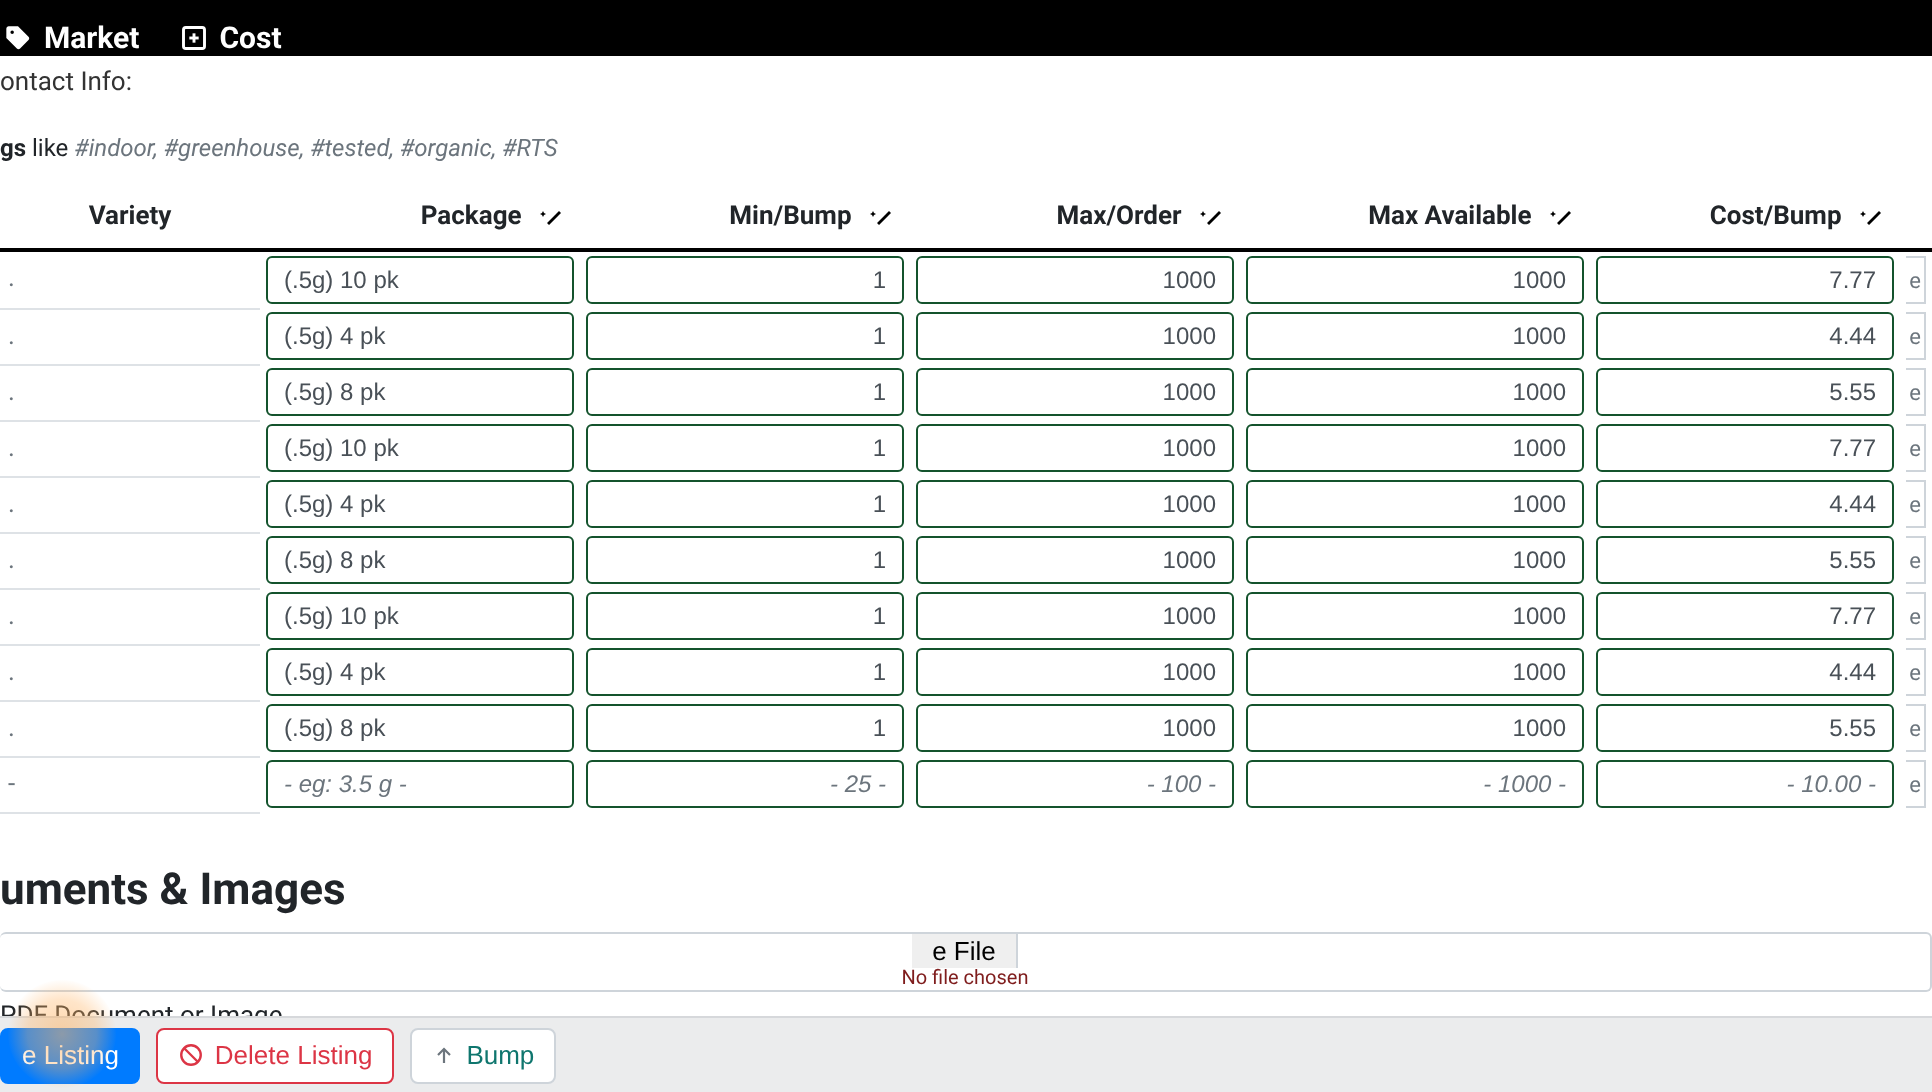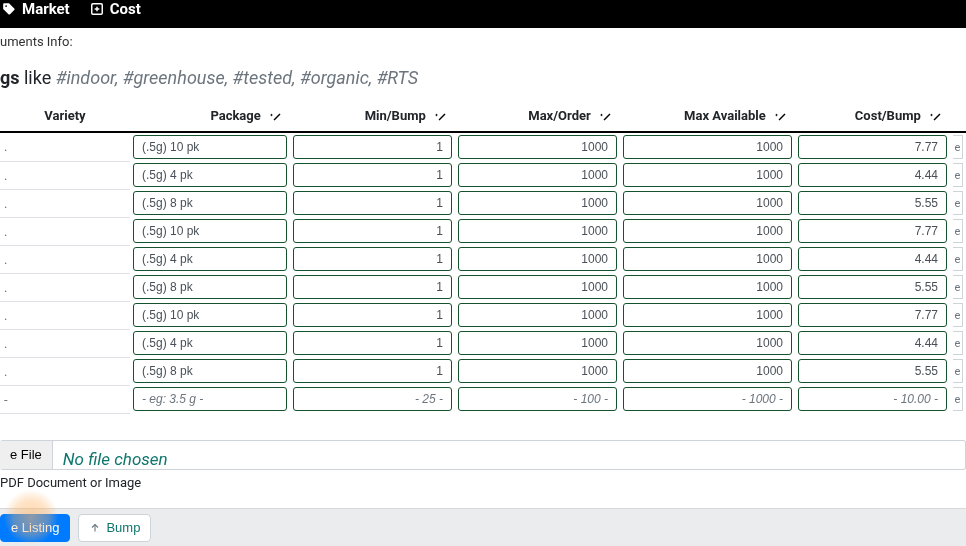--- a/index.html
+++ b/index.html
@@ -1,26 +1,26 @@
 <!DOCTYPE html>
 <html><head>
 <meta charset="utf-8">
 <style>
 * { margin: 0; padding: 0; box-sizing: border-box; }
 body { font-family: -apple-system, BlinkMacSystemFont, "Segoe UI", Roboto, Helvetica, Arial, sans-serif; font-size: 13px; color: #212529; width: 966px; height: 546px; overflow: hidden; background: #fff; position: relative; }
 
 
-.topbar { background: #000; color: #fff; height: 28px; display: flex; align-items: flex-start; padding: 0 2px; }
+.topbar { background: #000; color: #fff; height: 28px; display: flex; align-items: flex-end; padding: 0 2px; }
 .topbar .navitem { display: flex; align-items: center; font-weight: 700; font-size: 15px; margin-right: 20px; cursor: pointer; }
 .topbar .navitem .icon { margin-right: 6px; display: inline-flex; }
 
 
 .contact-row { padding: 6px 0 6px 0; font-size: 13px; color: #333; }
 
-.tags-row { padding: 12px 12px 14px 0; font-size: 18px; }
+.tags-row { padding: 12px 12px 14px 0; font-size: 12px; }
 .tags-row .prefix { color: #212529; }
 .tags-row .hinttxt { color: #6c757d; font-style: italic; }
 
 
 .tbl-wrap { }
 table.listing { width: 100%; border-collapse: collapse; table-layout: fixed; }
 table.listing thead th { font-weight: 700; font-size: 13px; padding: 6px 8px 8px 8px; border-bottom: 2px solid #000; text-align: right; vertical-align: bottom; }
 table.listing thead th.variety { text-align: center; margin-top: 32px; }
 table.listing thead th.package { text-align: right; }
 table.listing thead th .hicon { margin-left: 6px; display: inline-flex; vertical-align: middle; cursor: pointer; }
@@ -47,23 +47,23 @@
 col.c-pkg { width: 160px; }
 col.c-min { width: 165px; }
 col.c-max { width: 165px; }
 col.c-avail { width: 175px; }
 col.c-cost { width: 155px; }
 col.c-edge { width: 16px; }
 
 
 .docs { margin-top: 26px; }
 .docs h2 { font-size: 22px; font-weight: 700; margin-bottom: 8px; }
-.file-row { display:flex; align-items:flex-end; height: 30px; border:1px solid #ced4da; border-left:none; border-radius:3px; overflow:hidden; }
+.file-row { display:flex; align-items:center; height: 30px; border:1px solid #ced4da; border-left:none; border-radius:3px; overflow:hidden;flex-direction:column; }
 .file-row .choose-btn { height:100%; border:none; border-right:1px solid #ced4da; background:#efefef; padding: 0 10px; font-size:13px; cursor:pointer; }
-.file-row .file-label { padding: 0 10px; font-size:17px; color:#0f766e;font-style:italic; }
+.file-row .file-label { padding: 0 10px; font-size:10px; color:#7f1d1d; }
 .docs .caption { font-size: 13px; color:#212529; margin-top:5px; }
 
 
 .footer { position:absolute; left:0; right:0; bottom:0; height:38px; background:#ebeced; border-top:1px solid #d6d8db; display:flex; align-items:center; padding: 0 0 0 0; }
 .footer .btn { height:28px; border-radius:4px; padding: 0 10px; font-size:13px; display:inline-flex; align-items:center; margin-right:8px; cursor:pointer; background:#fff; border:1px solid #ced4da; }
 .footer .btn.primary { background:#007bff; color:#fff; border-color:#007bff; }
 .footer .btn.danger-outline { color:#dc3545; border-color:#dc3545; }
 .footer .btn.secondary { color:#0f766e; }
 .footer .btn .bicon { margin-right:5px; display:inline-flex; }
 
@@ -91,21 +91,21 @@
       <svg width="14" height="14" viewBox="0 0 24 24" fill="none" stroke="#fff" stroke-width="2.5">
           <rect x="3" y="3" width="18" height="18" rx="2"></rect>
           <line x1="12" y1="8" x2="12" y2="16"></line>
           <line x1="8" y1="12" x2="16" y2="12"></line>
         </svg>
     </span>
     <span>Cost</span>
   </div>
 </div>
 
-<div class="contact-row">uments Info:</div>
+<div class="contact-row">ontact Info:</div>
 
 <div class="tags-row">
   <span class="prefix"><b>gs</b></span><span class="prefix"> like </span><span class="hinttxt">#indoor, #greenhouse, #tested, #organic, #RTS</span>
 </div>
 
 <div class="tbl-wrap">
 <table class="listing">
   <colgroup>
     <col class="c-var">
         <col class="c-pkg">
@@ -270,29 +270,39 @@
           <td><input class="cell-input num ph" value="- 10.00 -" style=""></td>
           <td class="edge-col">
             <div class="edge-btn">e</div>
           </td>
         </tr>
       </tbody>
 </table>
 </div>
 
 <div class="docs">
+  <h2>uments &amp; Images</h2>
   <div class="file-row">
     <button class="choose-btn">e File</button>
     <span class="file-label">No file chosen</span>
   </div>
   <div class="caption">PDF Document or Image</div>
 </div>
 
 <div class="footer">
   <button class="btn primary">e Listing</button>
+  <button class="btn danger-outline">
+    <span class="bicon">
+      <svg width="13" height="13" viewBox="0 0 24 24" fill="none" stroke="#dc3545" stroke-width="2.2">
+          <circle cx="12" cy="12" r="9"></circle>
+          <line x1="6" y1="6" x2="18" y2="18"></line>
+        </svg>
+    </span>
+    <span>Delete Listing</span>
+  </button>
   <button class="btn secondary">
     <span class="bicon">
       <svg width="12" height="12" viewBox="0 0 24 24" fill="none" stroke="#6c757d" stroke-width="2.2">
           <line x1="12" y1="19" x2="12" y2="5"></line>
           <polyline points="6 11 12 5 18 11"></polyline>
         </svg>
     </span>
     <span>Bump</span>
   </button>
 </div>

